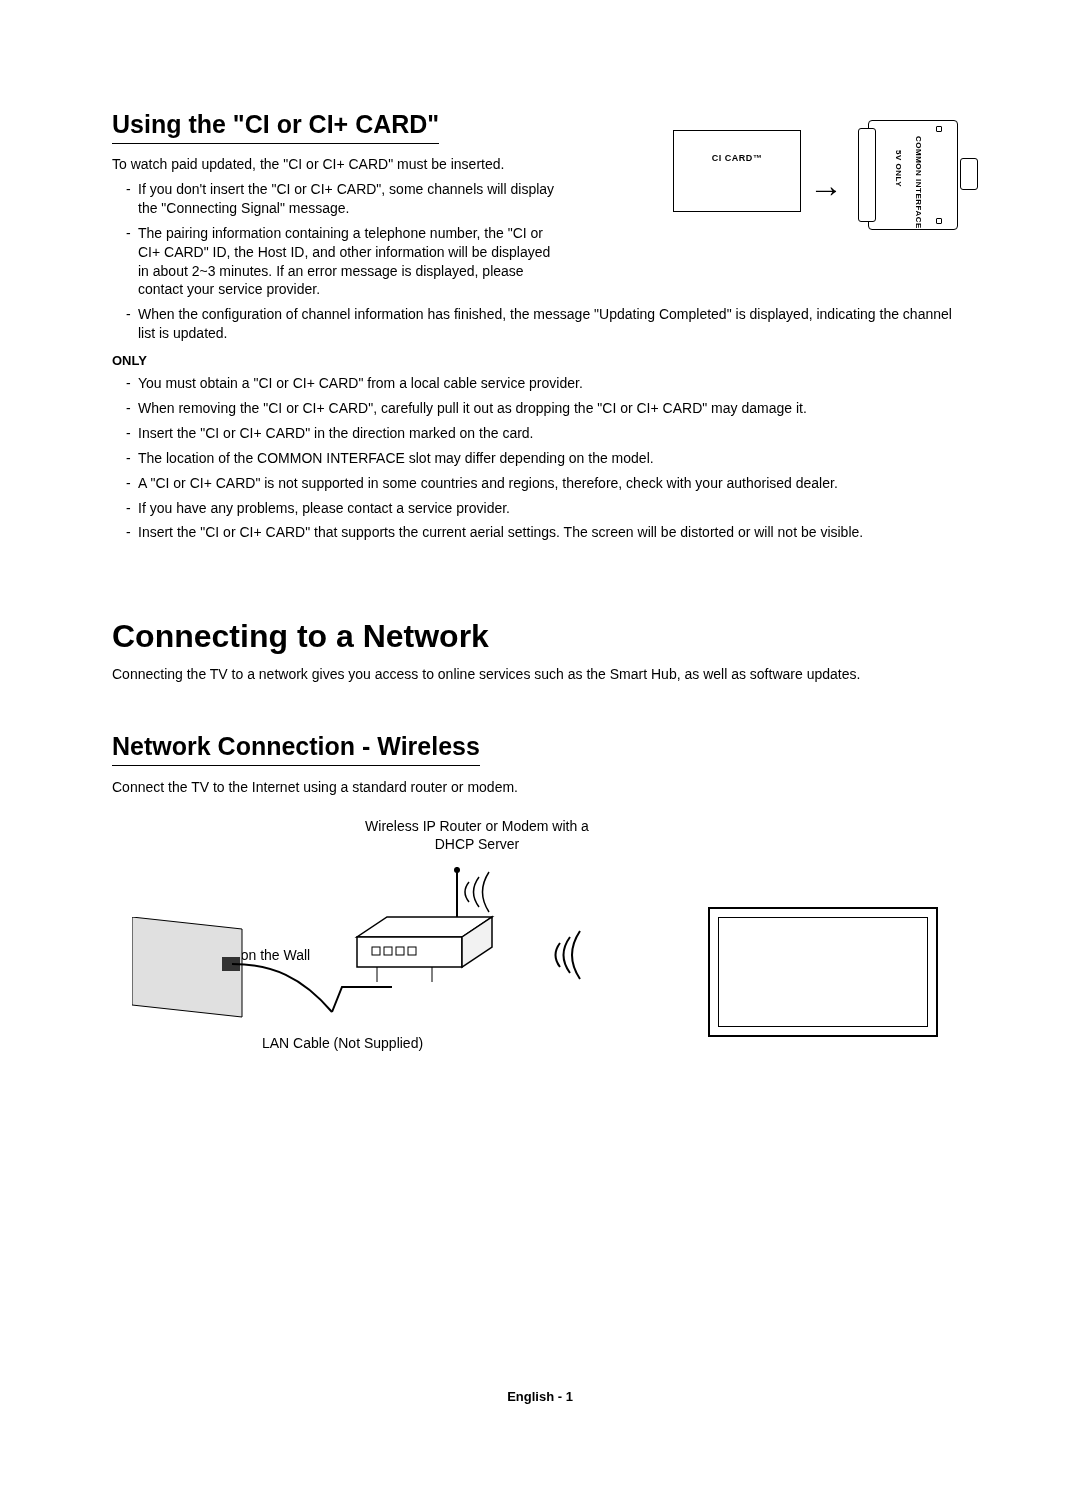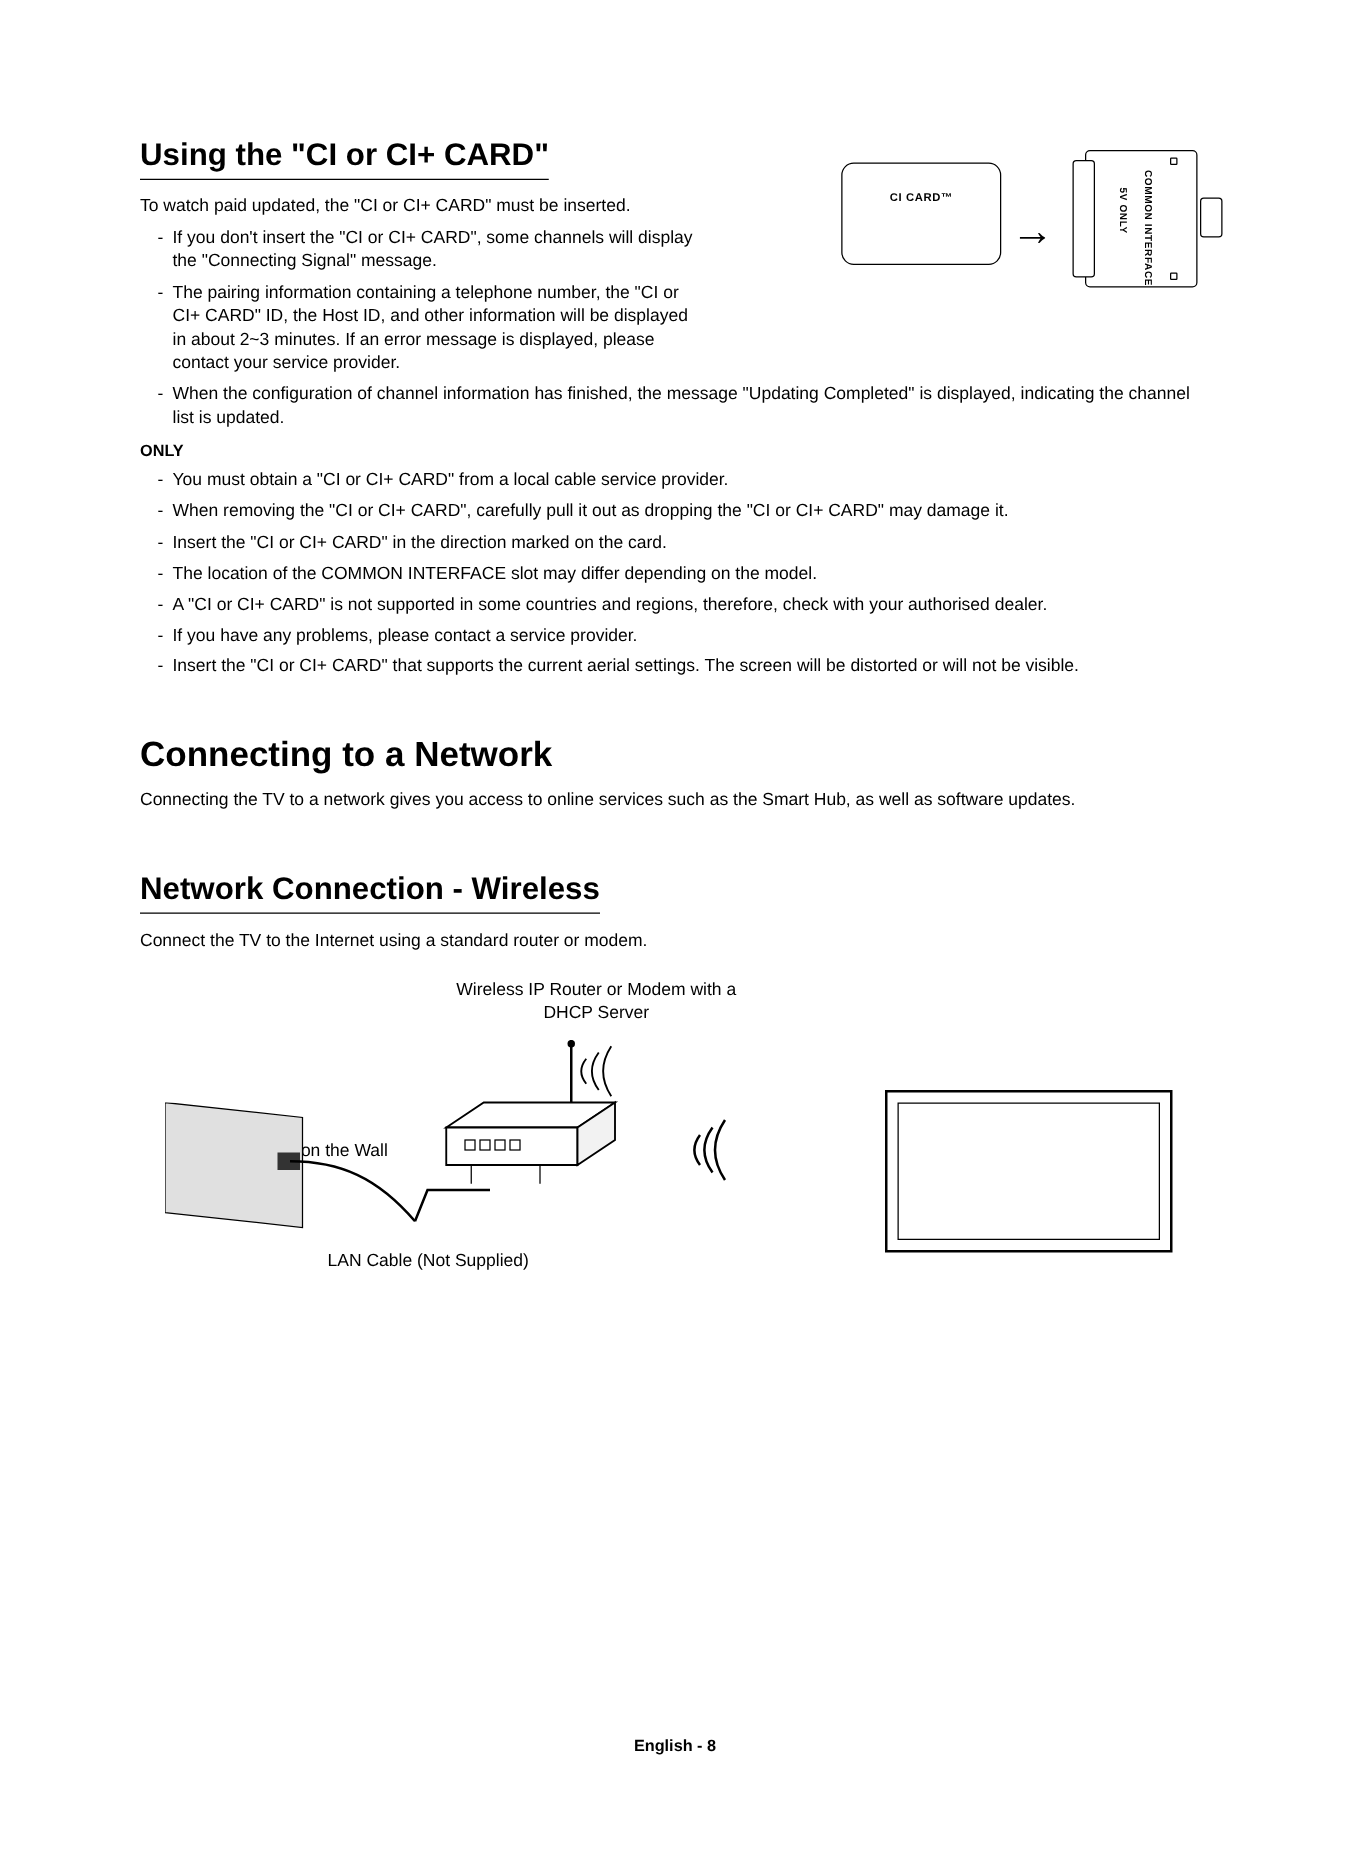--- a/index.html
+++ b/index.html
@@ -58,21 +58,21 @@
     width: 295px;
     height: 120px;
   }
   .card {
     position: absolute;
     left: 0;
     top: 12px;
     width: 128px;
     height: 82px;
     border: 1.2px solid #000;
-    border-radius: 10px;
+    border-radius: 0;
     display: flex;
     align-items: flex-start;
     justify-content: center;
     padding-top: 22px;
   }
   .card-label {
     font-size: 9px;
     font-weight: 700;
     letter-spacing: 0.5px;
   }
@@ -131,23 +131,23 @@
   .vlabel {
     position: absolute;
     font-size: 8px;
     font-weight: 700;
     writing-mode: vertical-rl;
     letter-spacing: 0.5px;
   }
   .vlabel.l1 { left: 36px; top: 30px; }
   .vlabel.l2 { left: 56px; top: 16px; }
   .h1 {
-    font-size: 28px;
+    font-size: 32px;
     font-weight: 600;
-    margin-top: 46px;
+    margin-top: 76px;
     margin-bottom: 10px;
   }
   .body-line {
     font-size: 14px;
     margin-bottom: 8px;
     line-height: 1.35;
   }
   .h2.s2 { margin-top: 40px; }
   .net-diagram {
     position: relative;
@@ -302,16 +302,16 @@
       <path d="M28,10 Q15,28 28,46" fill="none" stroke="#000" stroke-width="2"></path>
       <path d="M18,16 Q9,28 18,40" fill="none" stroke="#000" stroke-width="2"></path>
     </svg>
   </div>
 
   <div class="tv"></div>
 
   <div class="lan-cable-caption">LAN Cable (Not Supplied)</div>
 </div>
 
-<div class="footer">English - 8</div>
+<div class="footer">English - 1</div>
 
 
 
 
 </body></html>

